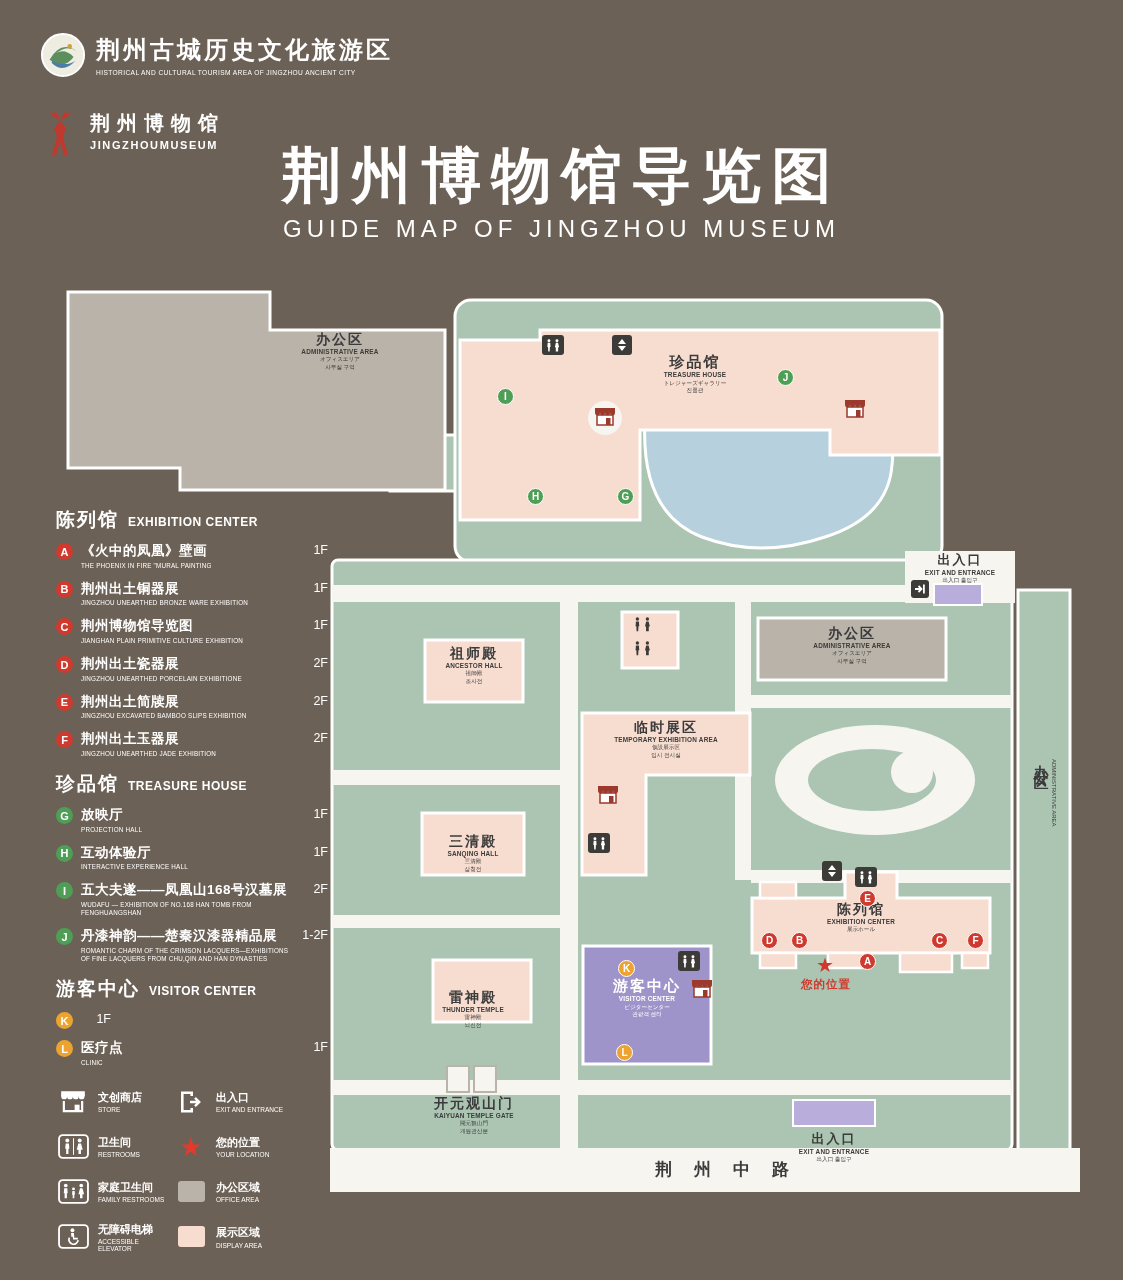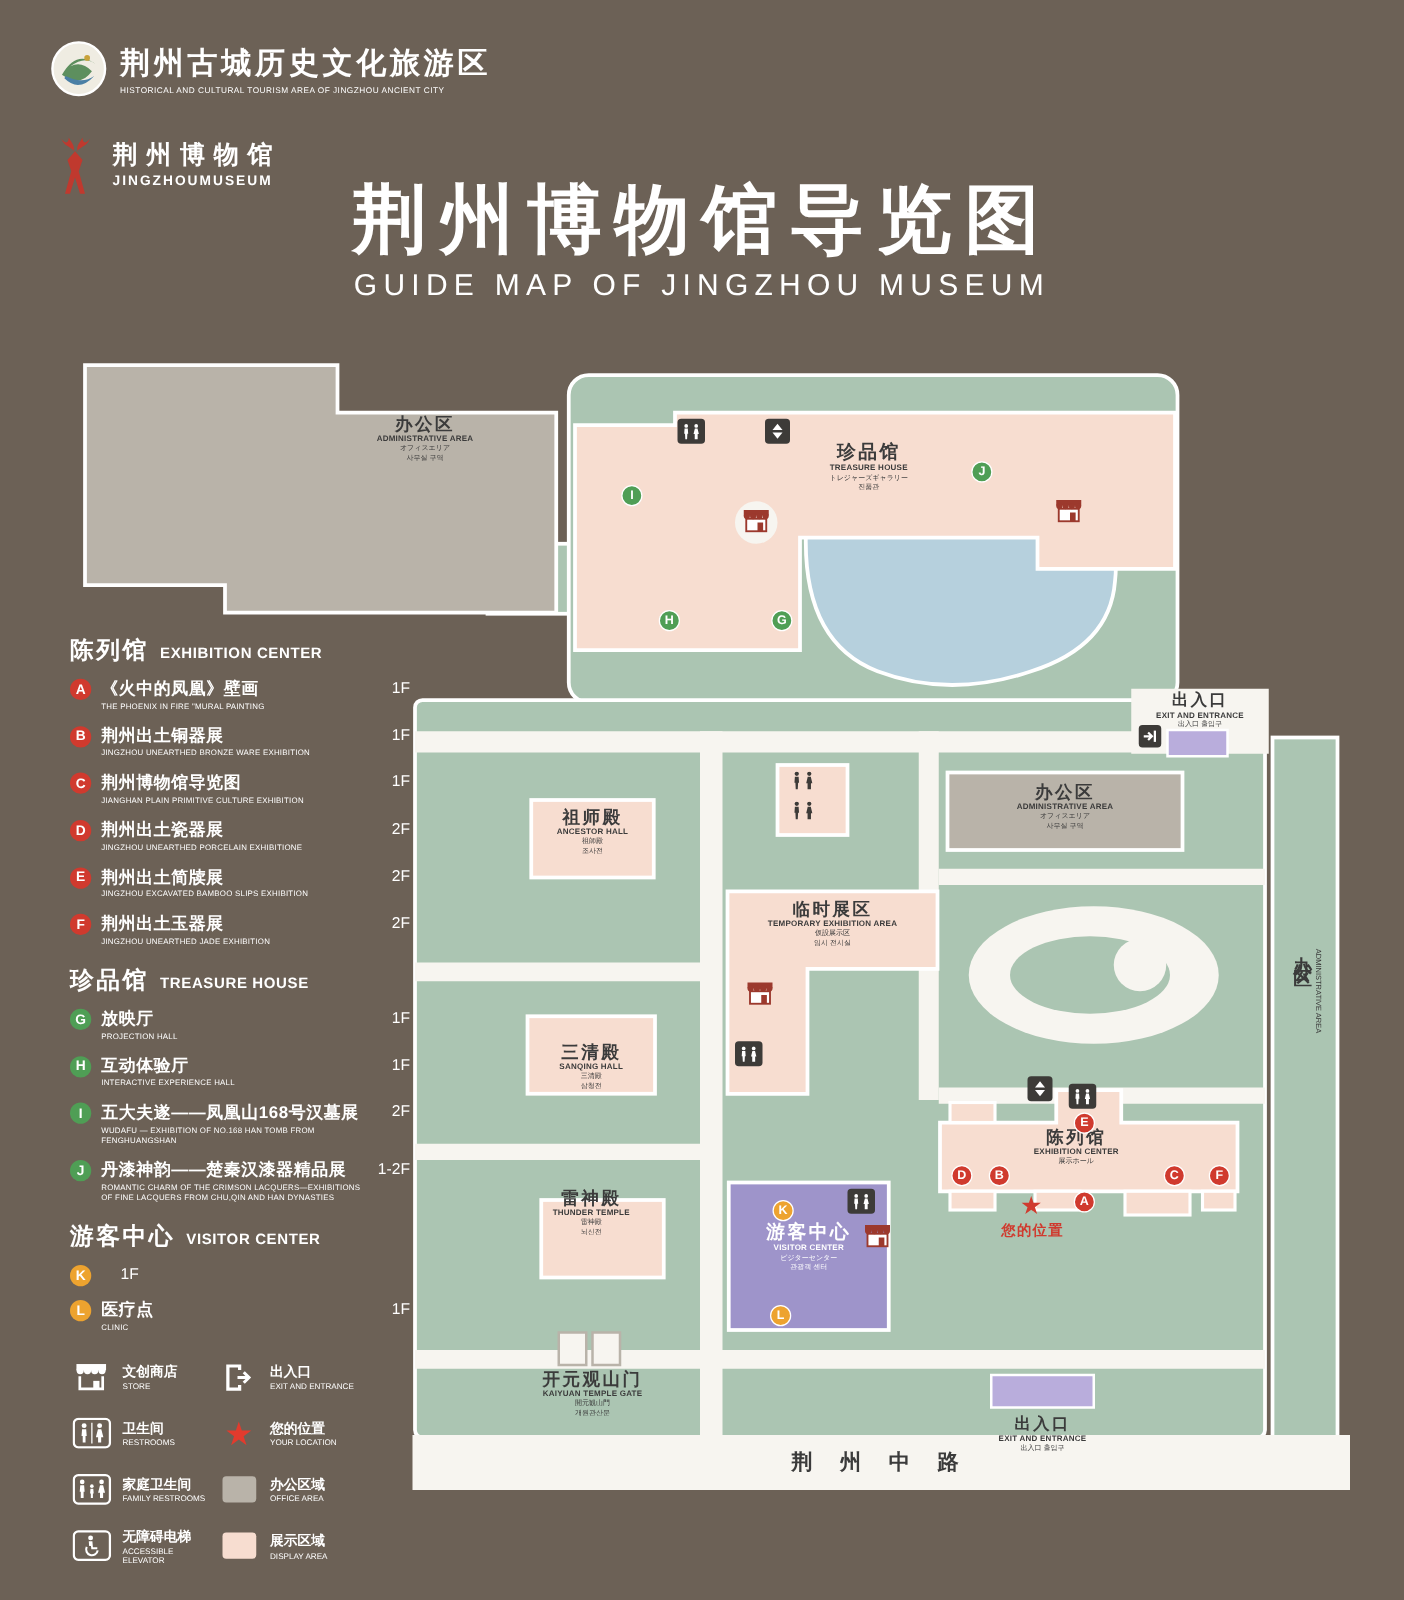--- a/index.html
+++ b/index.html
@@ -51,21 +51,21 @@
   .b-sm{font-size:5.6px;margin-top:1px}
   .bld.light,.bld.light .b-cn,.bld.light .b-en,.bld.light .b-sm{color:#fff}
   .mk{position:absolute;width:17px;height:17px;border-radius:50%;border:1.5px solid #fff;color:#fff;font-size:10px;font-weight:bold;display:flex;align-items:center;justify-content:center;z-index:5}
   .ric{position:absolute;background:#3d3b38;border-radius:3px;display:flex;align-items:center;justify-content:center;gap:1.5px;z-index:4}
   .figs{position:absolute;display:flex;gap:3px;align-items:center;z-index:4}
   .store-ic{position:absolute;z-index:4}
   .tri-up{width:0;height:0;border-left:4px solid transparent;border-right:4px solid transparent;border-bottom:5px solid #fff}
   .tri-dn{width:0;height:0;border-left:4px solid transparent;border-right:4px solid transparent;border-top:5px solid #fff}
   .map-star{position:absolute;color:#d03a2e;font-size:20px;line-height:1;z-index:6}
   .loc-label{position:absolute;color:#d03a2e;font-weight:bold;font-size:11.5px;text-align:center;letter-spacing:1px;z-index:6}
-  .road-label{position:absolute;left:264px;top:863px;width:752px;height:32px;line-height:44px;text-align:center;color:#3b3b3b;font-size:17px;font-weight:bold;letter-spacing:22px;text-indent:22px;z-index:3}
+  .road-label{position:absolute;left:286px;top:863px;width:752px;height:32px;line-height:44px;text-align:center;color:#3b3b3b;font-size:17px;font-weight:bold;letter-spacing:22px;text-indent:22px;z-index:3}
   .vlabel{position:absolute;left:960px;top:468px;width:48px;height:240px;display:flex;justify-content:center;align-items:flex-start;color:#3b3b3b;z-index:3}
   .v-cn{writing-mode:vertical-rl;text-orientation:upright;font-size:15px;font-weight:bold;letter-spacing:5px}
   .v-en{writing-mode:vertical-rl;font-size:6px;margin-left:1px;margin-top:6px}
 </style>
 </head>
 <body>
 
 <div class="page">
 
   <div class="logo1">
@@ -417,21 +417,21 @@
       <div class="b-en">TEMPORARY EXHIBITION AREA</div>
       <div class="b-sm">仮設展示区</div>
       <div class="b-sm">임시 전시실</div>
     </div>
     <div class="bld" style="left:361px;top:548px;width:104px">
       <div class="b-cn">三清殿</div>
       <div class="b-en">SANQING HALL</div>
       <div class="b-sm">三清殿</div>
       <div class="b-sm">삼청전</div>
     </div>
-    <div class="bld" style="left:371px;top:665px;width:84px">
+    <div class="bld" style="left:371px;top:704px;width:84px">
       <div class="b-cn">雷神殿</div>
       <div class="b-en">THUNDER TEMPLE</div>
       <div class="b-sm">雷神殿</div>
       <div class="b-sm">뇌신전</div>
     </div>
     <div class="bld light" style="left:525px;top:692px;width:124px">
       <div class="b-cn big">游客中心</div>
       <div class="b-en">VISITOR CENTER</div>
       <div class="b-sm">ビジターセンター</div>
       <div class="b-sm">관광객 센터</div>

